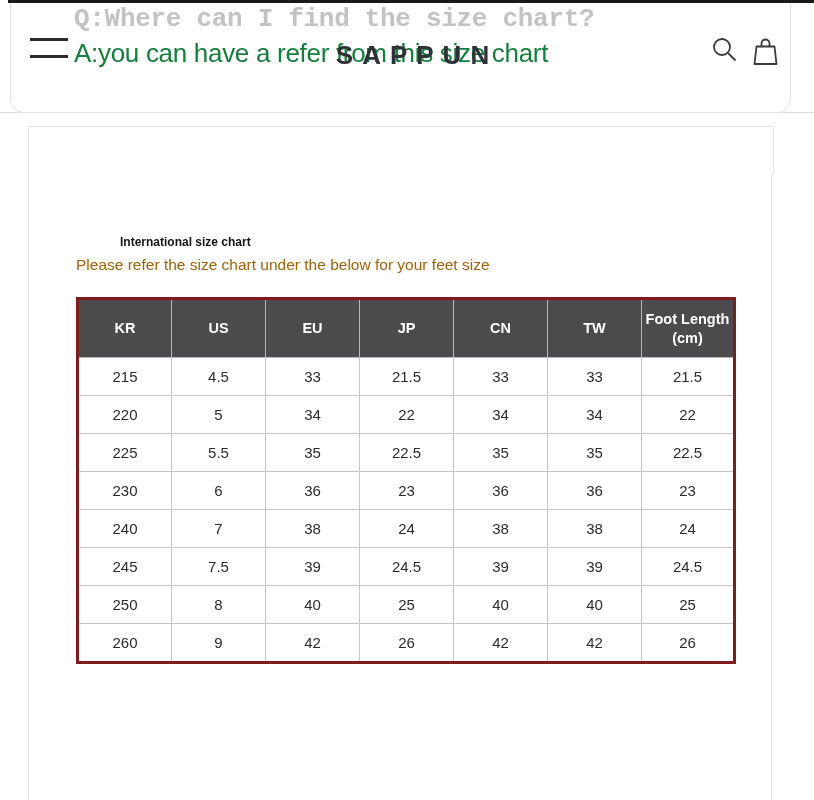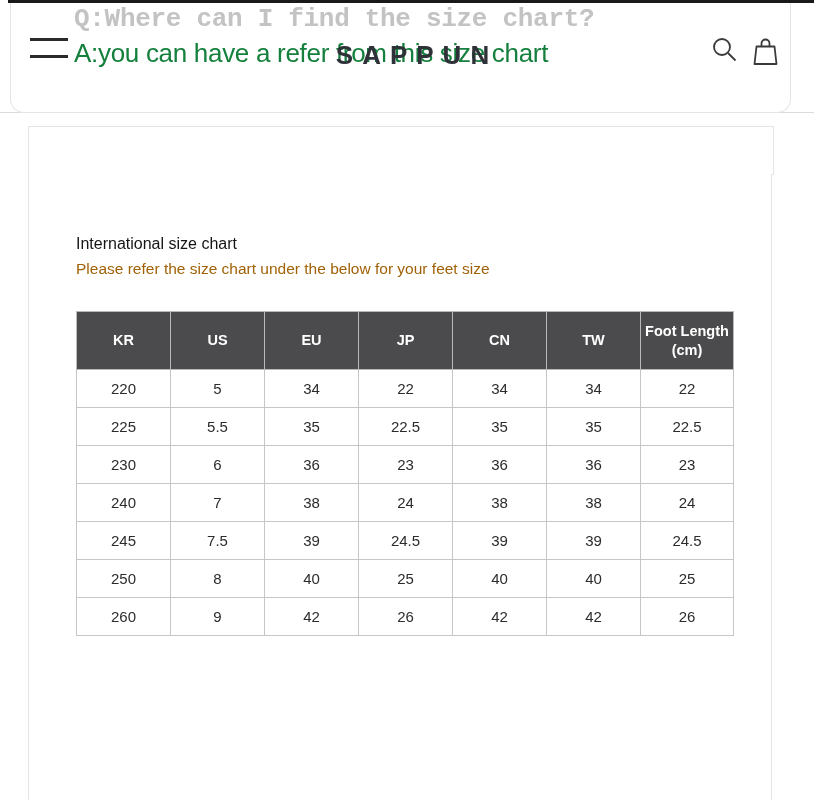--- a/index.html
+++ b/index.html
@@ -40,26 +40,26 @@
   
   .strip-card{
     position:absolute;left:28px;top:126px;width:744px;height:47px;
     background:#ffffff;border:1px solid #e4e4e4;z-index:2;
   }
   .main-card{
     position:absolute;left:28px;top:174px;width:744px;height:626px;
     background:#ffffff;border:1px solid #e4e4e4;border-top:none;border-bottom:none;z-index:2;
     box-sizing:border-box;padding:61px 0 0 47px;
   }
-  .chart-title{font-size:16px;font-weight:normal;color:#151515;}
+  .chart-title{font-size:12px;font-weight:bold;color:#151515;margin-left:44px;}
   .chart-subtitle{margin-top:7px;font-size:15.5px;color:#a16207;}
   
   table.size-chart{
-    margin-top:33px;width:657px;border-collapse:collapse;table-layout:fixed;
-    border:1px solid #7f1d1d;
+    margin-top:23px;width:657px;border-collapse:collapse;table-layout:fixed;
+    border:3px solid #7f1d1d;
   }
   table.size-chart th{
     background:#4b4b4d;color:#ffffff;font-size:14.5px;font-weight:bold;
     height:55px;padding:1px 2px;border:1px solid #b9b9b9;text-align:center;
     vertical-align:middle;line-height:1.3;
   }
   table.size-chart td{
     height:37px;padding:0 2px;border:1px solid #c6c6c6;background:#ffffff;
     font-size:15px;color:#2c2c2c;text-align:center;vertical-align:middle;
   }
@@ -117,20 +117,29 @@
             <th>US</th>
             <th>EU</th>
             <th>JP</th>
             <th>CN</th>
             <th>TW</th>
             <th>Foot Length (cm)</th>
           </tr>
         </thead>
         <tbody>
           <tr>
+            <td>215</td>
+            <td>4.5</td>
+            <td>33</td>
+            <td>21.5</td>
+            <td>33</td>
+            <td>33</td>
+            <td>21.5</td>
+          </tr>
+          <tr>
             <td>220</td>
             <td>5</td>
             <td>34</td>
             <td>22</td>
             <td>34</td>
             <td>34</td>
             <td>22</td>
           </tr>
           <tr>
             <td>225</td>

